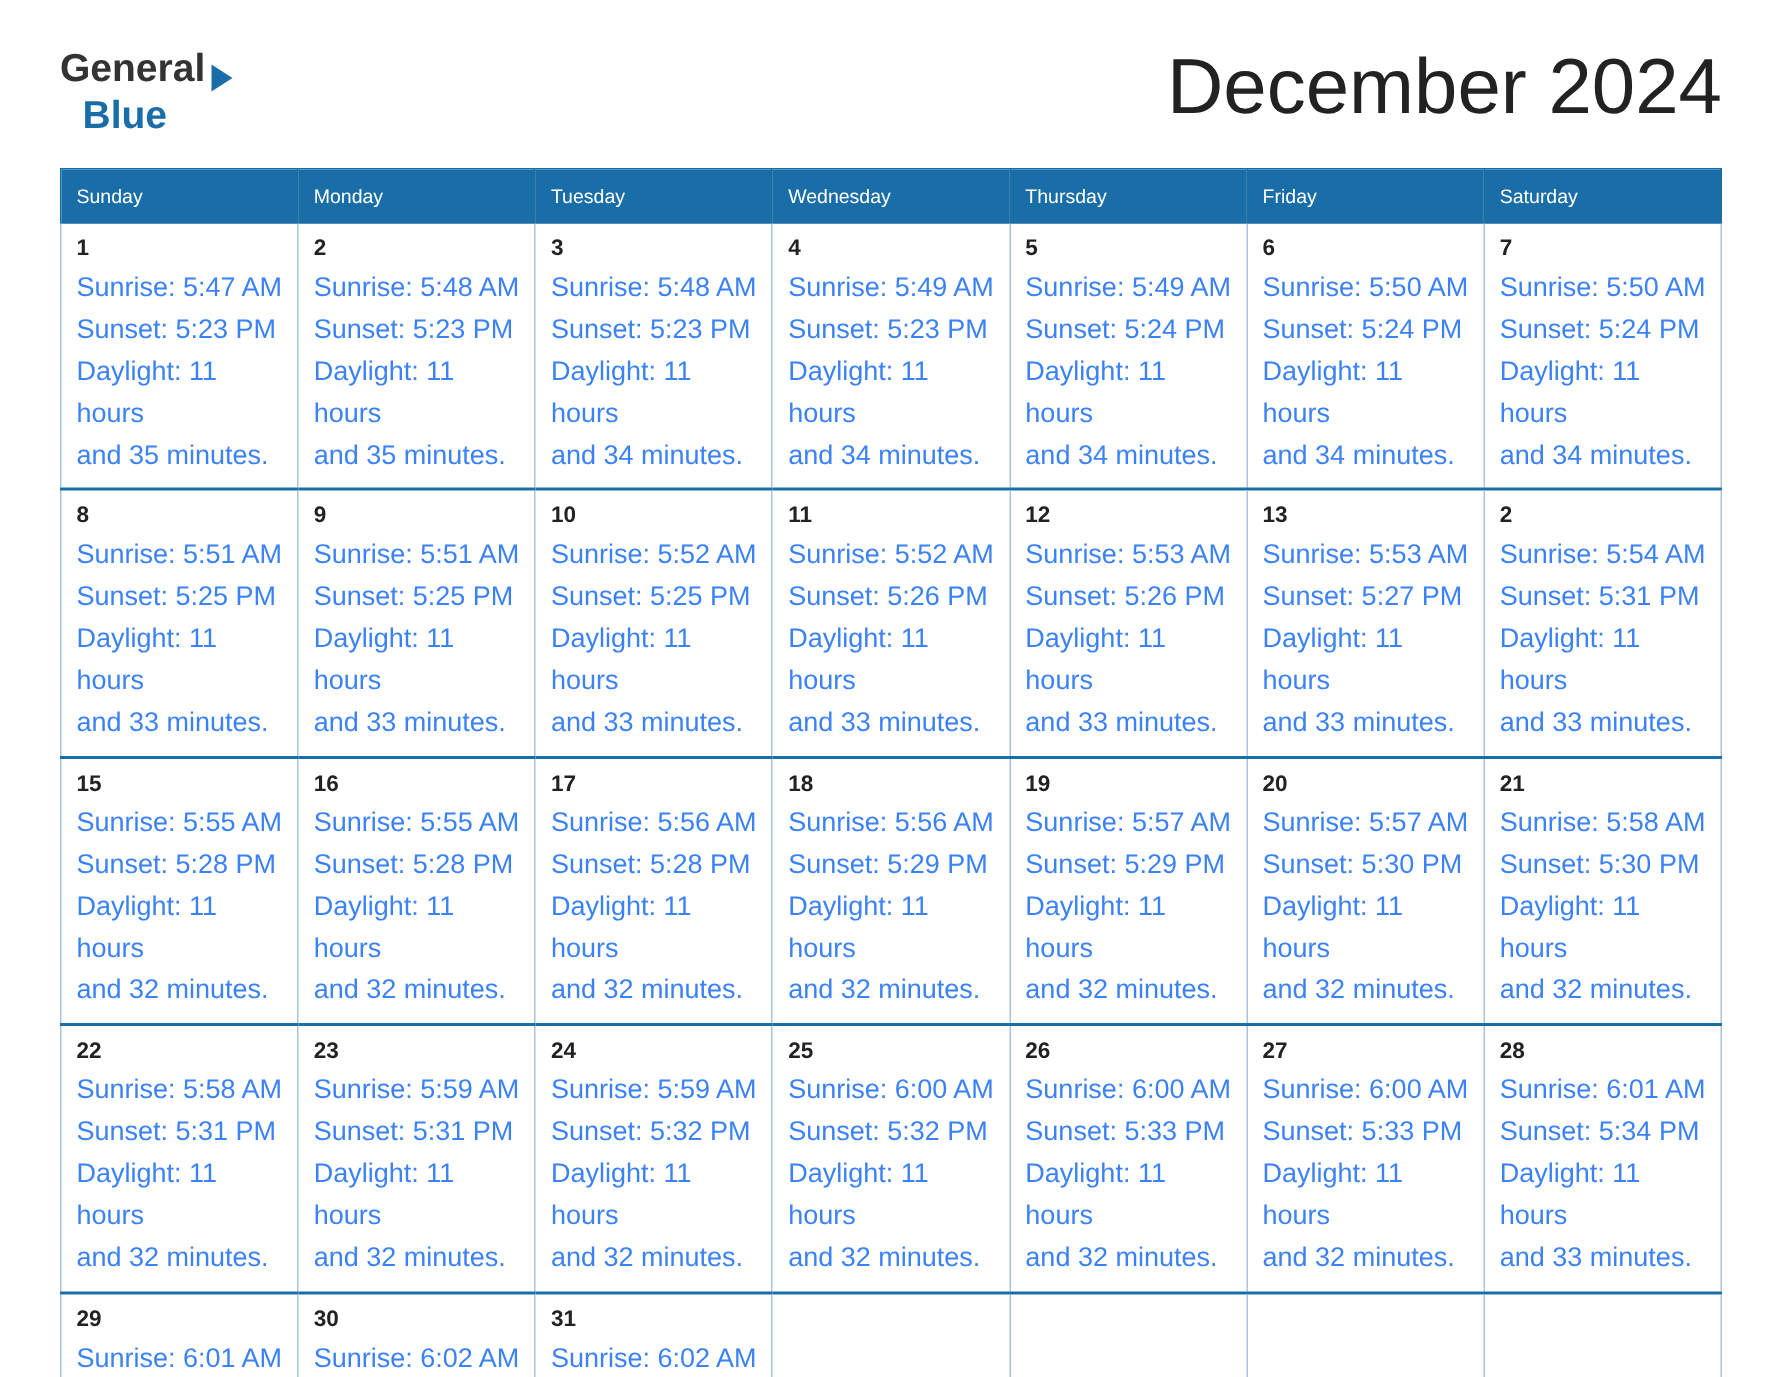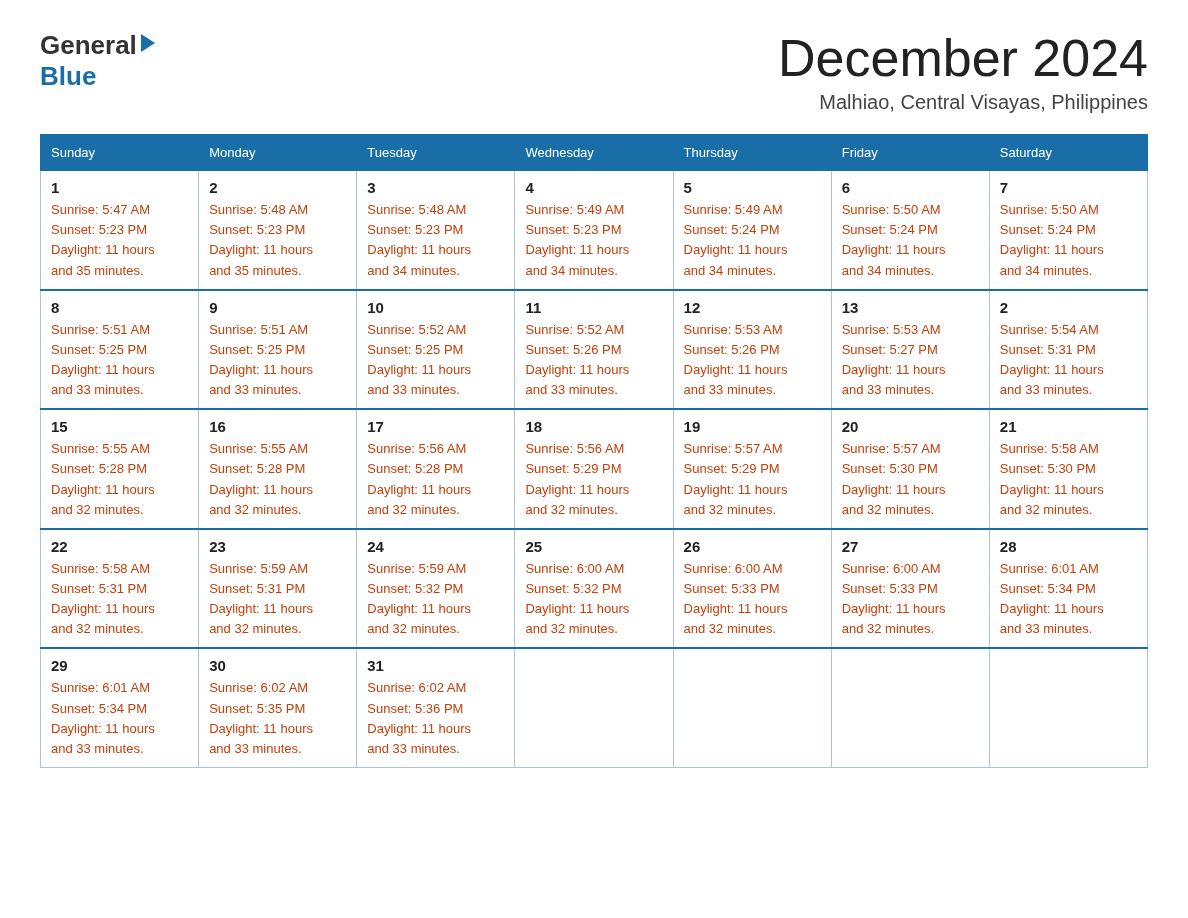--- a/index.html
+++ b/index.html
@@ -16,41 +16,41 @@
       align-items: flex-start;
       margin-bottom: 20px;
     }
     .logo {
       display: flex;
       flex-direction: column;
       align-items: flex-start;
     }
     .logo-top {
       display: flex;
-      align-items: flex-start;
+      align-items: flex-end;
     }
     .logo-general {
       font-size: 26px;
       font-weight: bold;
       color: #333;
     }
     .logo-arrow {
       width: 0;
       height: 0;
       border-left: 14px solid #1a6ea8;
       border-top: 9px solid transparent;
       border-bottom: 9px solid transparent;
       margin-left: 4px;
       margin-top: 4px;
     }
     .logo-blue {
       font-size: 26px;
       font-weight: bold;
       color: #1a6ea8;
-      margin-left: 0;
+      margin-left: 15px;
     }
     .title-section {
       text-align: right;
     }
     .month-title {
       font-size: 52px;
       font-weight: normal;
       color: #222;
       line-height: 1.1;
     }
@@ -83,23 +83,23 @@
       color: #333;
     }
     .day-num {
       font-size: 15px;
       font-weight: bold;
       color: #222;
       display: block;
       margin-bottom: 4px;
     }
     .day-info {
-      font-size: 13px;
+      font-size: 18px;
       line-height: 1.55;
-      color: #c2410c;
+      color: #3b82f6;
     }
     .empty-cell {
       background: #fff;
     }
     .row-border td {
       border-top: 2px solid #1a6ea8;
     }
   </style>
 </head>
 <body>
@@ -107,21 +107,20 @@
 <div class="header">
   <div class="logo">
     <div class="logo-top">
       <span class="logo-general">General</span>
       <div class="logo-arrow"></div>
     </div>
     <span class="logo-blue">Blue</span>
   </div>
   <div class="title-section">
     <div class="month-title">December 2024</div>
-    <div class="location">Malhiao, Central Visayas, Philippines</div>
   </div>
 </div>
 
 <table class="calendar">
   <thead>
     <tr>
       <th>Sunday</th>
       <th>Monday</th>
       <th>Tuesday</th>
       <th>Wednesday</th>

